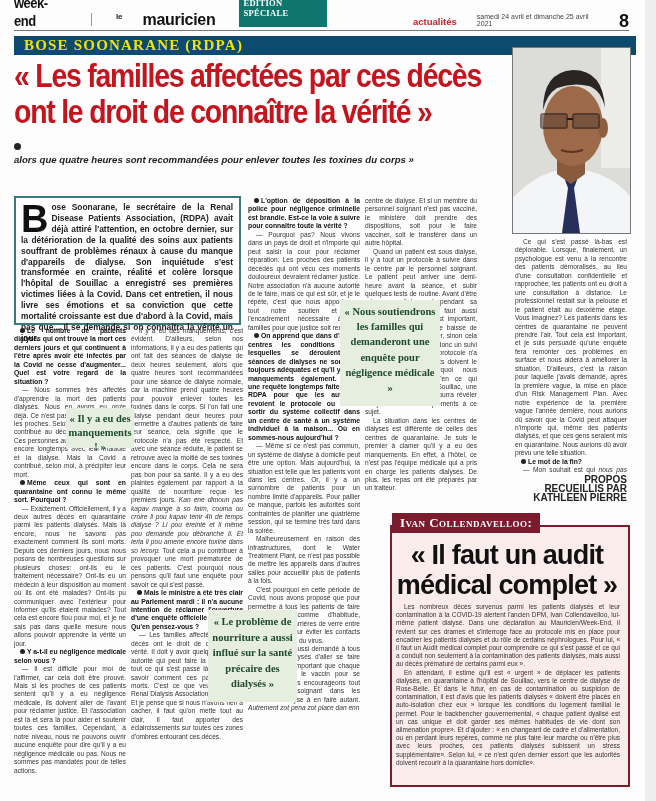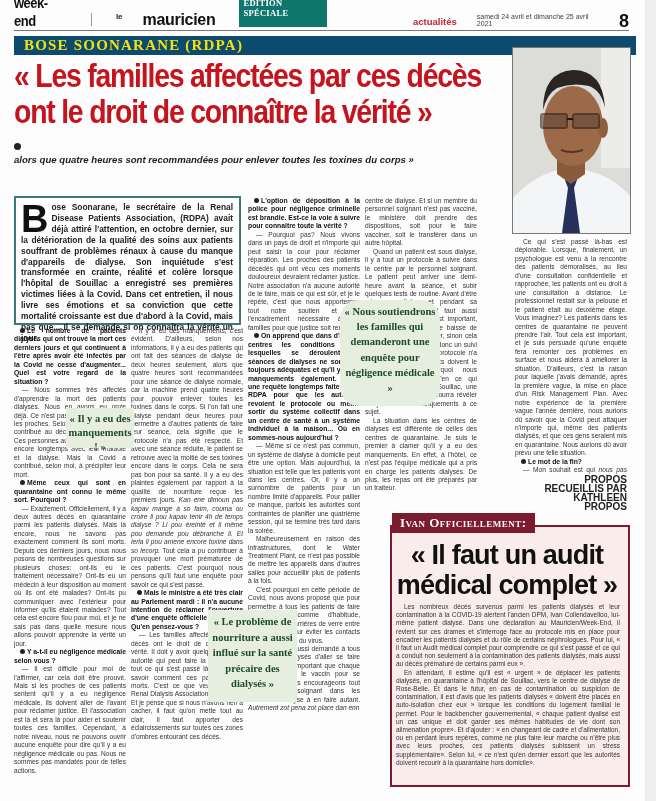--- a/index.html
+++ b/index.html
@@ -145,29 +145,29 @@
     <p><span>La situation dans les centres de dialyses est différente de celles des centres de quarantaine. Je suis le premier à clamer qu'il y a eu des manquements. En effet, à l'hôtel, ce n'est pas l'équipe médicale qui a pris en charge les patients dialysés. De plus, les repas ont été préparés par un traiteur.</span></p>
   </div>
 
   <div class="col" style="left:515px; top:238px; width:112px; height:236px; overflow:hidden;">
     <p><span>Ce qui s'est passé là-bas est déplorable. Lorsque, finalement, un psychologue est venu à la rencontre des patients démoralisés, au lieu d'une consultation confidentielle et rapprochée, les patients ont eu droit à une consultation à distance. Le professionnel restait sur la pelouse et le patient était au deuxième étage. Vous imaginez? Les patients dans les centres de quarantaine ne peuvent prendre l'air. Tout cela est important, et je suis persuadé qu'une enquête fera remonter ces problèmes en surface et nous aidera à améliorer la situation. D'ailleurs, c'est la raison pour laquelle j'avais demandé, après la première vague, la mise en place d'un Risk Management Plan. Avec notre expérience de la première vague l'année dernière, nous aurions dû savoir que la Covid peut attaquer n'importe qui, même des patients dialysés, et que ces gens seraient mis en quarantaine. Nous aurions dû avoir prévu une telle situation.</span></p>
     <p class="q"><span class="bullet"></span><span>Le mot de la fin?</span></p>
     <p><span>— Mon souhait est qui </span><span class="it">nous pas gagn encore enn victime</span></p>
   </div>
   <div class="sig">
     <div>PROPOS RECUEILLIS PAR</div>
-    <div>KATHLEEN PROPOS</div>
+    <div>KATHLEEN PIERRE</div>
   </div>
 
   <div class="pull" style="left:66px; top:408px; width:68px; height:36px; font-size:10.5px; line-height:14px; padding-top:4px;">« Il y a eu des manquements ! »</div>
-  <div class="pull" style="left:340px; top:300px; width:96px; height:98px; font-size:10.5px; line-height:15.2px; padding:4px 2px;border-radius:19px;">« Nous soutiendrons les familles qui demanderont une enquête pour négligence médicale »</div>
+  <div class="pull" style="left:340px; top:300px; width:96px; height:98px; font-size:10.5px; line-height:15.2px; padding:4px 2px;">« Nous soutiendrons les familles qui demanderont une enquête pour négligence médicale »</div>
   <div class="pull" style="left:208px; top:610px; width:85px; height:84px; font-size:10.5px; line-height:15.5px; padding:4px 2px;">« Le problème de nourriture a aussi influé sur la santé précaire des dialysés »</div>
 
   <div class="ivan"></div>
-  <div class="ivan-tag">Ivan Officiellement:</div>
+  <div class="ivan-tag">Ivan Collendavelloo:</div>
   <div class="ivan-title">
     <div>« Il faut un audit</div>
     <div>médical complet »</div>
   </div>
   <div class="ivan-text">
     <p>Les nombreux décès survenus parmi les patients dialysés et leur contamination à la COVID-19 alertent l'ancien DPM, Ivan Collendavelloo, lui-même patient dialysé. Dans une déclaration au Mauricien/Week-End, il revient sur ces drames et s'interroge face au protocole mis en place pour encadrer les patients dialysés et du rôle de certains néphrologues. Pour lui, « il faut un Audit médical complet pour comprendre ce qui s'est passé et ce qui a conduit non seulement à la contamination des patients dialysés, mais aussi au décès prématuré de certains parmi eux ».</p>
     <p>En attendant, il estime qu'il est « urgent » de déplacer les patients dialysés, en quarantaine à l'hôpital de Souillac, vers le centre de dialyse de Rose-Belle. Et dans le futur, en cas de contamination ou suspicion de contamination, il est d'avis que les patients dialysés « doivent être placés en auto-isolation chez eux » lorsque les conditions du logement familial le permet. Pour le backbencher gouvernemental, « chaque patient dyalisé est un cas unique et doit garder ses mêmes habitudes de vie dont son alimenation propre». Et d'ajouter : « en changeant de cadre et d'alimentation, ou en perdant leurs repères, comme ne plus faire leur marche ou n'être plus avec leurs proches, ces patients dialysés subissent un stress supplémentaire». Selon lui, « ce n'est qu'en dernier essort que les autorités doivent recourir à la quarantaine hors domicile».</p>
   </div>
 
 </div>

